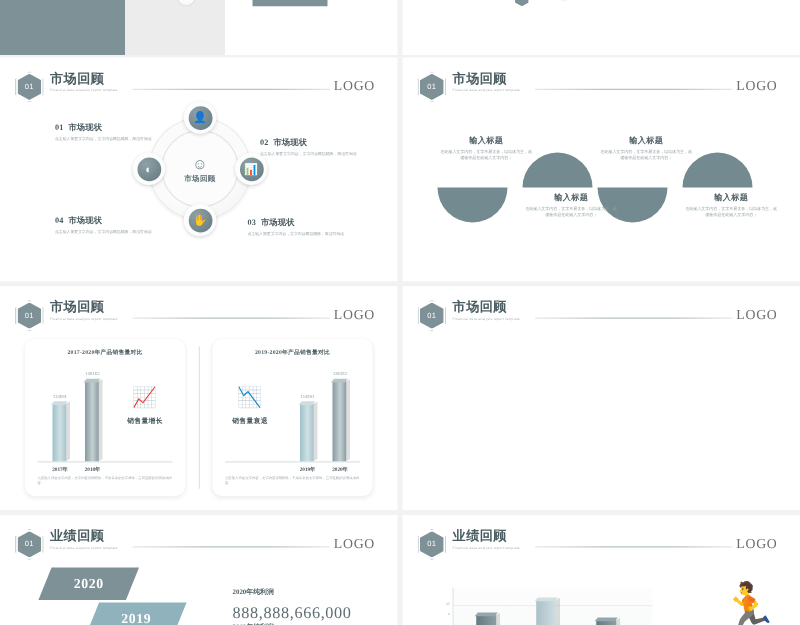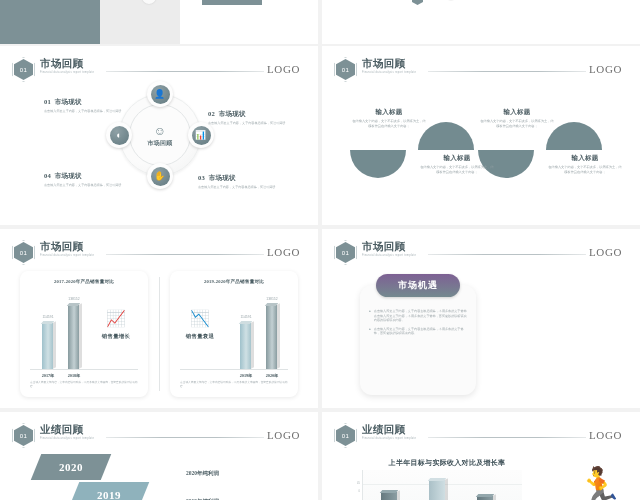--- a/index.html
+++ b/index.html
@@ -403,35 +403,20 @@
         <div class="hexring"></div>
         <div class="hexnum">01</div>
         <div class="hdr-txt">
           <div class="hdr-title">市场回顾</div>
           <div class="hdr-sub">Financial data analysis report template</div>
         </div>
         <div class="hdr-rule"></div>
         <div class="hdr-logo">LOGO</div>
       </div>
 
-      <div class="card" style="left:38px; top:56px;">
-        <div class="pill">
-            <span>市场机遇</span>
-          </div>
-        <div class="bullets">
-          <div class="bullet">
-              <div class="dot">●</div>
-              <div class="bx">点击输入简要文字内容，文字内容去概括精炼，不用多余的文字修饰点击输入简要文字内容，不用多余的文字修饰，言简意赅的说明该项内容的说明该项内容。</div>
-            </div>
-          <div class="bullet">
-              <div class="dot">●</div>
-              <div class="bx">点击输入简要文字内容，文字内容去概括精炼，不用多余的文字修饰，言简意赅的说明该项内容。</div>
-            </div>
-        </div>
-      </div>
 
     </div>
   </div>
 
   <div class="slide" style="left:0px; top:412px;">
     <div class="slide-inner">
       <div class="hdr">
         <div class="hexring"></div>
         <div class="hexnum">01</div>
         <div class="hdr-txt">
@@ -443,38 +428,38 @@
       </div>
 
       <div class="para" style="left:36px; top:42px; background:#7d9196;">
         <span>2020</span>
       </div>
       <div class="para" style="left:74px; top:70px; background:#8fb2bc;">
         <span>2019</span>
       </div>
 
       <div class="numcap" style="left:186px; top:58px;">2020年纯利润</div>
+      <div class="bignum" style="left:186px; top:70px;">888,888,666,000</div>
       <div class="numcap" style="left:186px; top:86px;">2019年纯利润</div>
     </div>
   </div>
 
   <div class="slide" style="left:322px; top:412px;">
     <div class="slide-inner">
       <div class="hdr">
         <div class="hexring"></div>
         <div class="hexnum">01</div>
         <div class="hdr-txt">
           <div class="hdr-title">业绩回顾</div>
           <div class="hdr-sub">Financial data analysis report template</div>
         </div>
         <div class="hdr-rule"></div>
         <div class="hdr-logo">LOGO</div>
       </div>
 
-      <div class="s6title">上半年目标与实际收入对比及增长率</div>
 
       <div class="plotwall">
         <div class="gridln" style="top:14px;"></div>
 
         <div class="ytick" style="top:12px;">45</div>
         <div class="ytick" style="top:20px;">0</div>
 
         <div class="bar3d" style="left:18px; top:22px; height:38px; width:16px;">
           <div class="top" style="width:16px;background:#93a7ac;"></div>
             <div class="side"></div>

